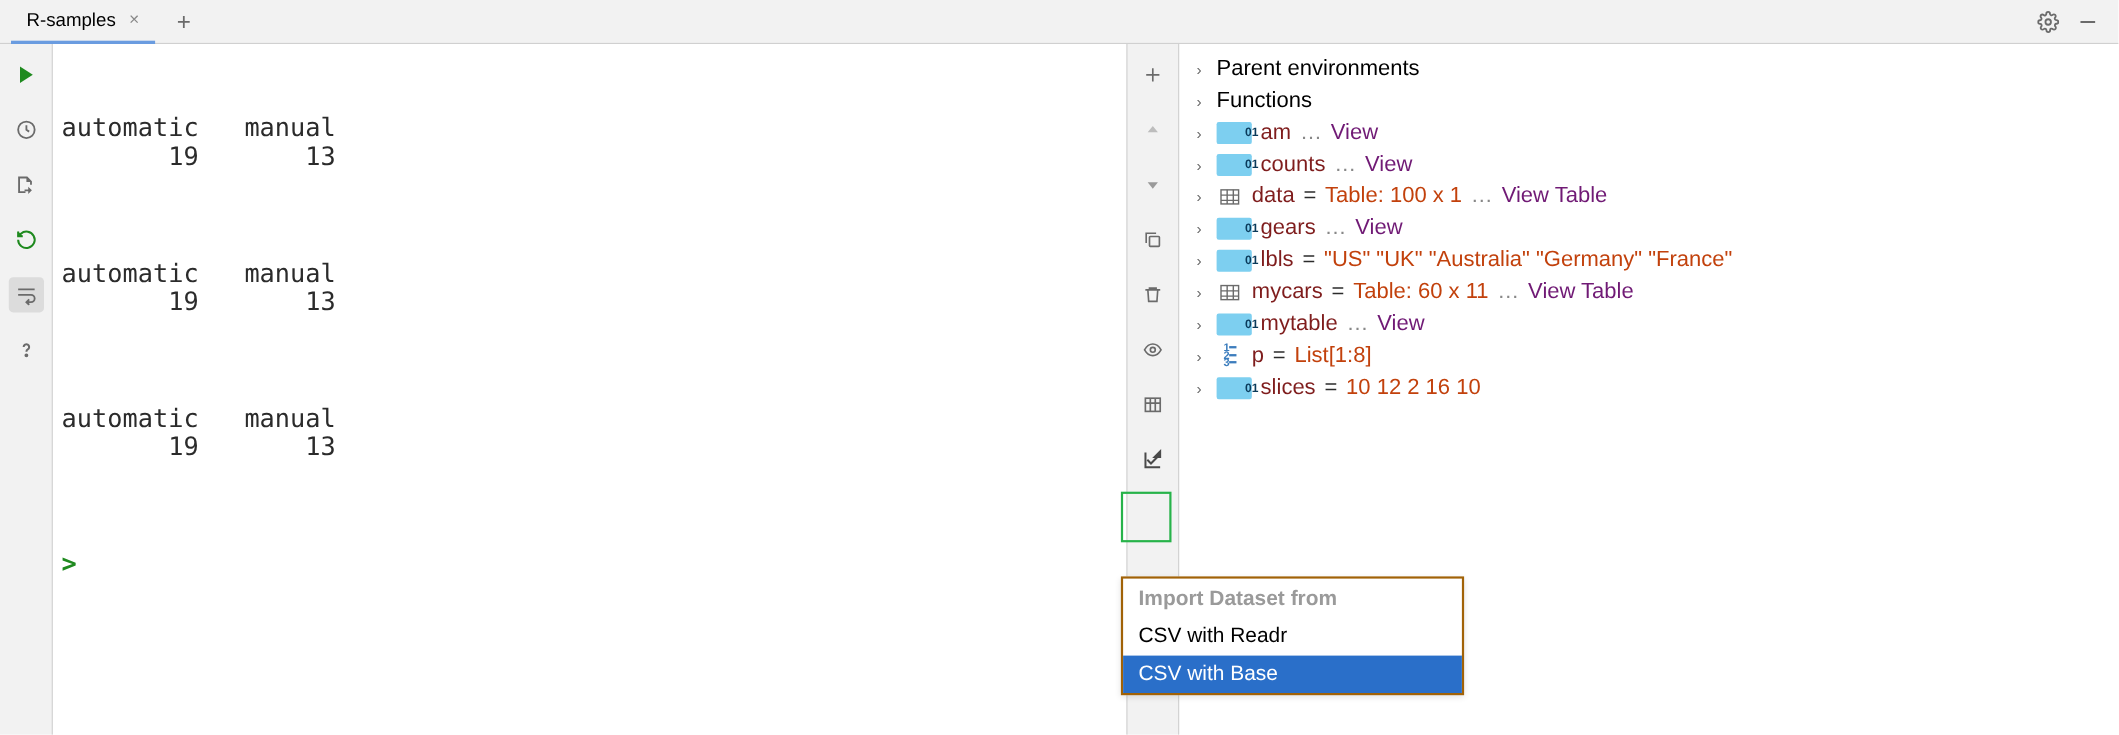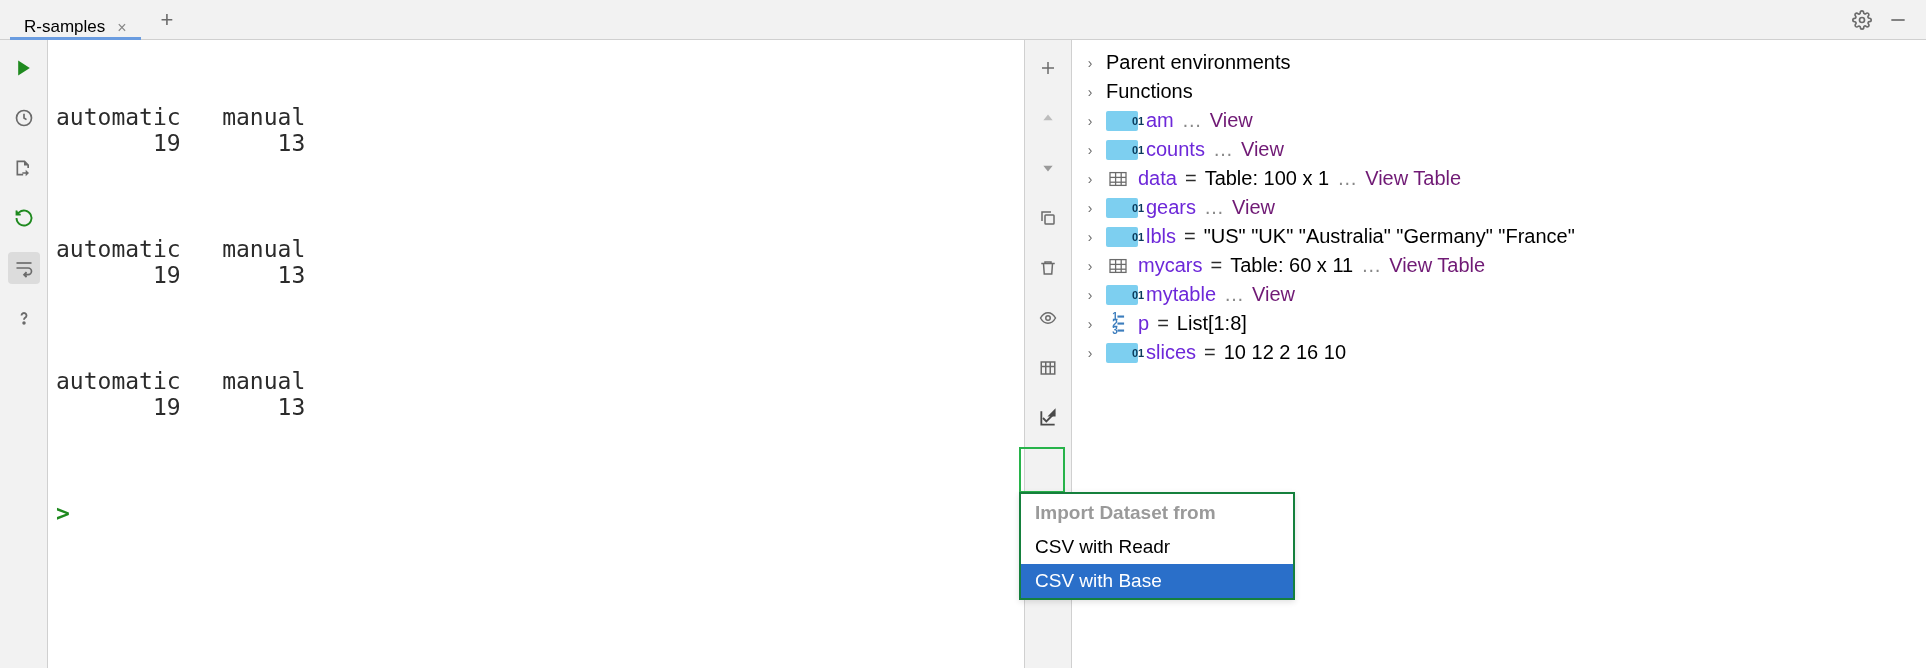--- a/index.html
+++ b/index.html
@@ -15,21 +15,21 @@
   height: 40px;
   background: #f2f2f2;
   border-bottom: 1px solid #d0d0d0;
   display: flex;
   align-items: center;
   padding: 0 10px;
   position: relative;
 }
 .tab {
   display: flex;
-  align-items: flex-end;
+  align-items: center;
   padding: 0 14px;
   height: 38px;
   border-bottom: 3px solid #6a9ce0;
   margin-top: 2px;
   font-size: 17px;
 }
 .tab-close {
   margin-left: 12px;
   color: #888;
   font-size: 16px;
@@ -120,32 +120,32 @@
   display: inline-flex;
   align-items: center;
   justify-content: center;
   font-size: 11px;
   font-weight: 700;
   border-radius: 2px;
 }
 .badge-01 { background: #7dcff0; color: #0a3a5a; padding-left: 32px; }
 .badge-table { color: #6b6b6b; }
 .badge-list { color: #3c7dbd; font-size: 10px; line-height: 7px; text-align: left; }
-.var-name { color: #6d28d9; }
+.var-name { color: #7f1d1d; }
 .var-eq { color: #2b2b2b; }
-.var-val { color: #000000; }
+.var-val { color: #c2410c; }
 .var-link { color: #701a75; cursor: pointer; }
 .var-ell { color: #888; }
 .dropdown {
   position: absolute;
   left: 1019px;
-  top: 492px;
-  width: 276px;
+  top: 524px;
+  width: 312px;
   background: #fff;
-  border: 2px solid #15803d;
+  border: 2px solid #a16207;
   box-shadow: 0 2px 6px rgba(0,0,0,.12);
   z-index: 50;
 }
 .dropdown-header {
   padding: 8px 14px 6px;
   color: #9a9a9a;
   font-size: 19px;
   font-weight: 600;
 }
 .dropdown-item {

